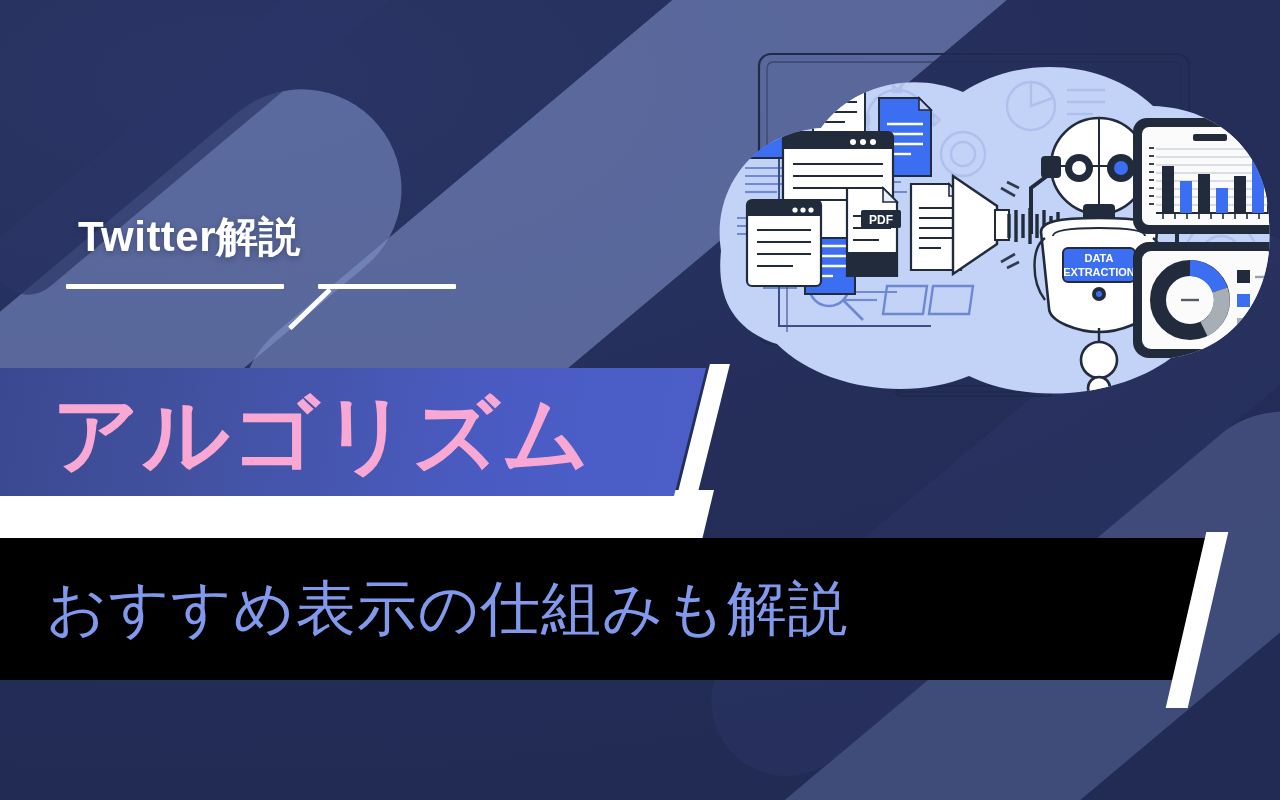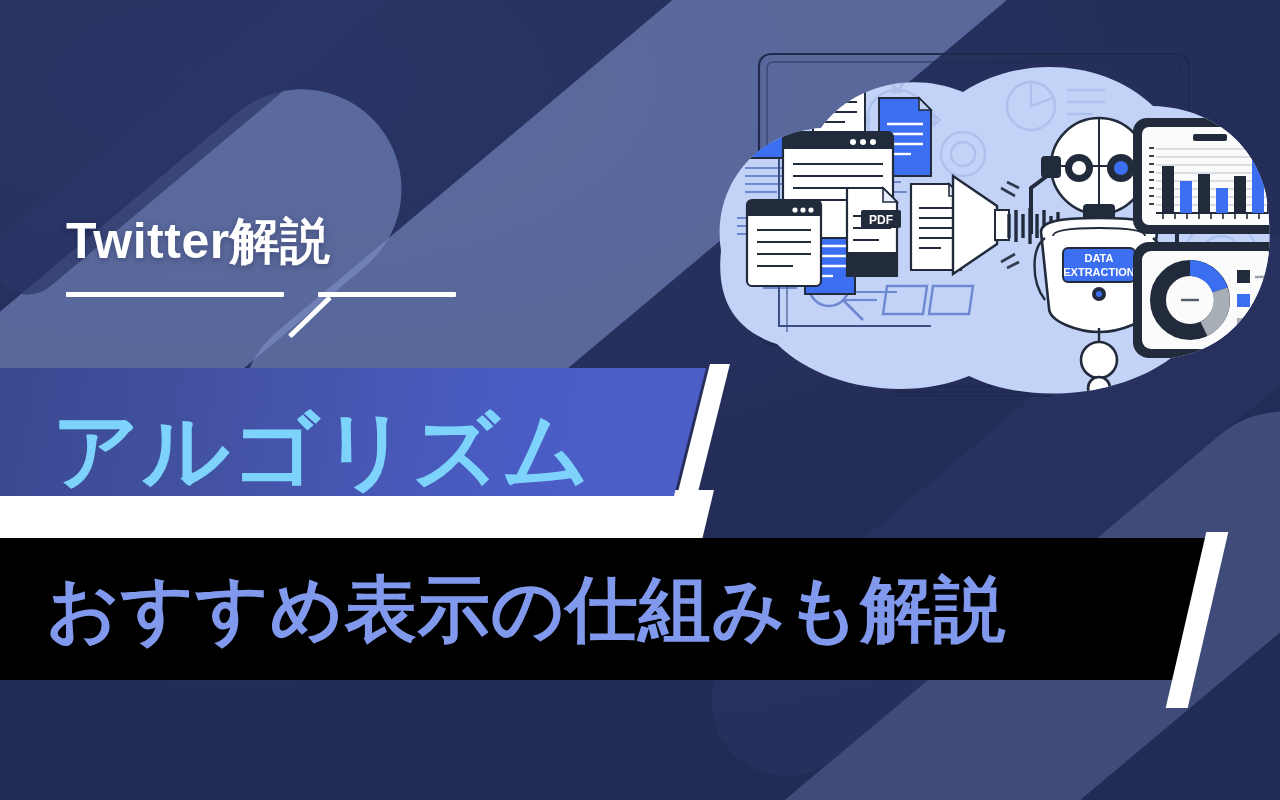--- a/index.html
+++ b/index.html
@@ -18,23 +18,24 @@
   .stripe.dk{background:#2b3566;opacity:.85;}
   .stripe.lt{background:#8396ce;opacity:.55;}
 
   
   .illus{position:absolute;left:701px;top:36px;width:600px;height:380px;}
   .illus svg{display:block;width:100%;height:100%;}
 
   
   .kicker{position:absolute;left:66px;top:216px;width:600px;}
   .kicker-text{
-    font-size:50px;font-weight:bold;color:#ffffff;letter-spacing:.5px;
+    font-size:42px;font-weight:bold;color:#ffffff;letter-spacing:.5px;
     line-height:1;white-space:nowrap;
     text-shadow:0 2px 6px rgba(20,26,55,.35);
+    margin-left:12px;
   }
   .kicker-rule{position:relative;margin-top:20px;height:30px;width:390px;}
   .kicker-rule .seg{position:absolute;background:#ffffff;height:5px;border-radius:1px;}
   .kicker-rule .seg1{left:0;top:6px;width:218px;}
   .kicker-rule .seg2{left:252px;top:6px;width:138px;}
   .kicker-rule .diag{
     position:absolute;left:208px;top:9px;width:56px;height:5px;background:#fff;
     transform:rotate(-44deg);transform-origin:right center;border-radius:1px;
   }
 
@@ -50,39 +51,39 @@
     position:absolute;left:0;top:0;width:716px;height:128px;
     background:linear-gradient(100deg,#3a4890 0%,#42519f 28%,#4a5cc4 72%,#4c5fc9 100%);
     clip-path:polygon(0 0, 716px 0, 684px 128px, 0 128px);
     z-index:2;
   }
   .blue-slash{
     position:absolute;left:700px;top:-4px;width:20px;height:160px;background:#ffffff;
     transform:skewX(-14deg);z-index:3;
   }
   .band-blue-text{
-    position:absolute;left:62px;top:22px;height:120px;display:flex;align-items:center;
-    font-size:86px;font-weight:bold;color:#7dd3fc;letter-spacing:2px;white-space:nowrap;
+    position:absolute;left:62px;top:6px;height:120px;display:flex;align-items:center;
+    font-size:86px;font-weight:bold;color:#f9a8d4;letter-spacing:2px;white-space:nowrap;
     z-index:4;line-height:1;
   }
 
   
   .band-black-wrap{position:absolute;left:-10px;top:538px;width:1300px;height:160px;}
   .band-black{
     position:absolute;left:0;top:0;width:1240px;height:142px;background:#000000;
     clip-path:polygon(0 0, 1216px 0, 1184px 142px, 0 142px);
     z-index:2;
   }
   .black-slash{
     position:absolute;left:1196px;top:-6px;width:22px;height:176px;background:#ffffff;
     transform:skewX(-13deg);z-index:3;
   }
   .band-black-text{
     position:absolute;left:56px;top:0;height:142px;display:flex;align-items:center;
-    font-size:72px;font-weight:bold;color:#8099ec;letter-spacing:1px;white-space:nowrap;
+    font-size:60px;font-weight:normal;color:#8099ec;letter-spacing:1px;white-space:nowrap;
     z-index:4;line-height:1;
   }
 </style>
 </head>
 <body>
 
 <div class="stage">
 
   <div class="bg-base"></div>
   <div class="bg-deep"></div>

